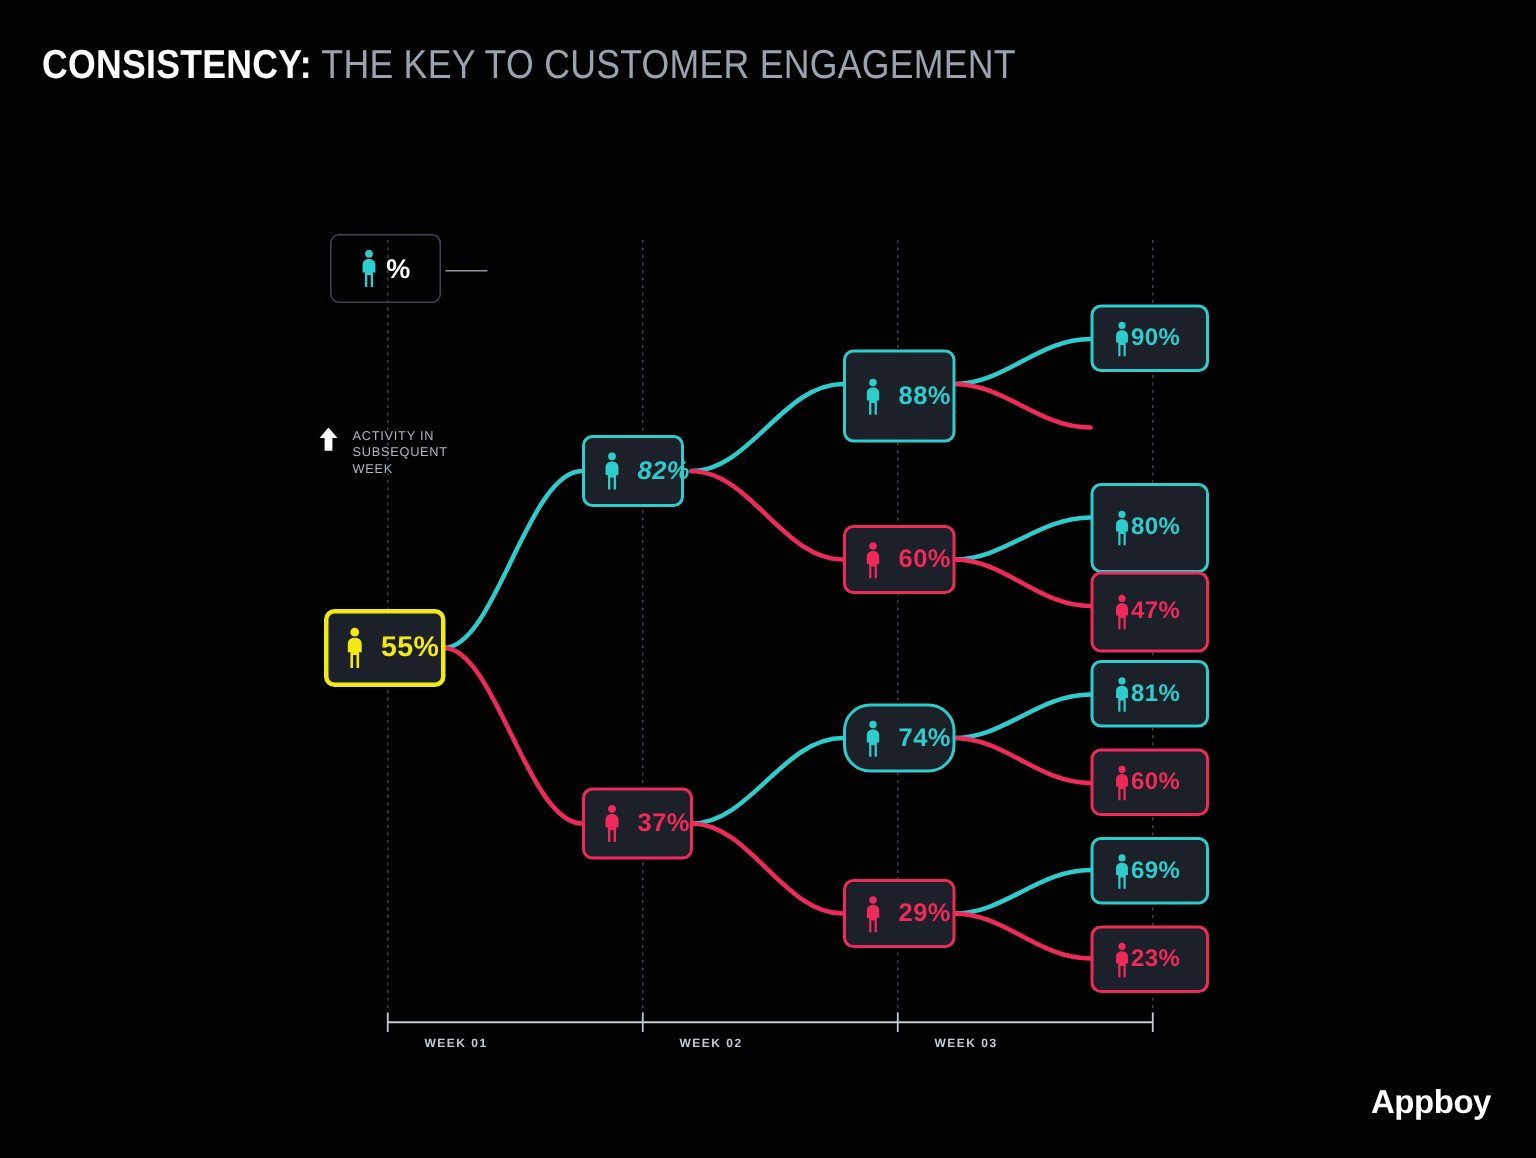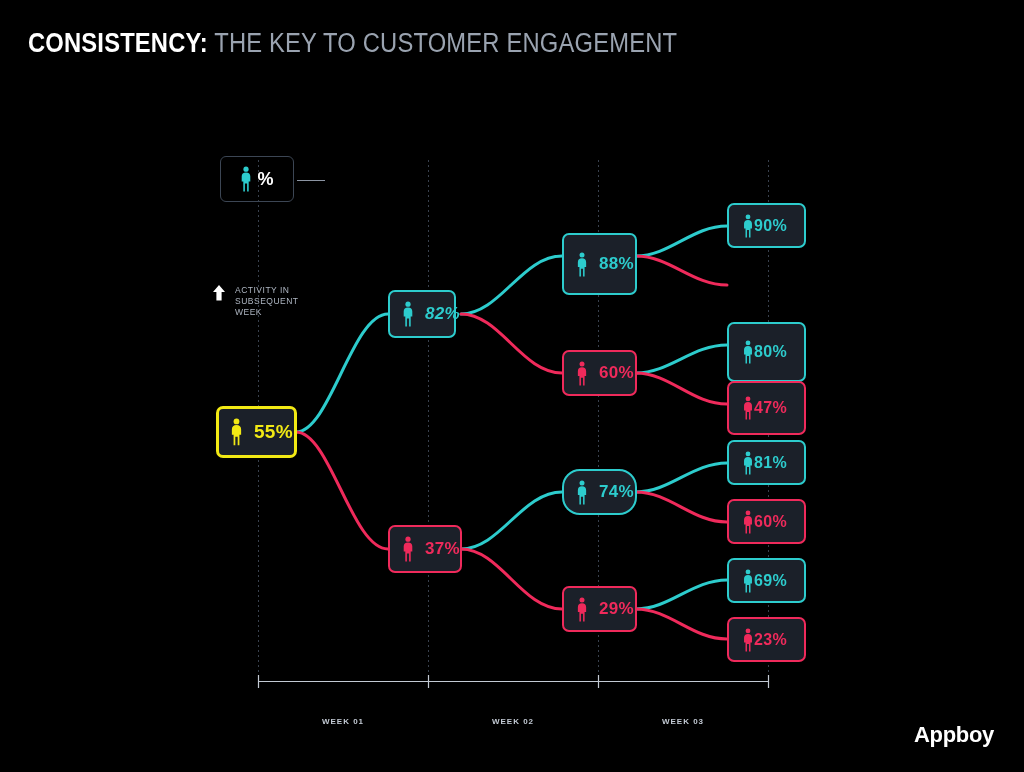--- a/index.html
+++ b/index.html
@@ -140,23 +140,22 @@
   }
   .node.lvl3 .val { font-size: 16px; }
 
   
   .week-label {
     position: absolute;
     color: #c3cad4;
     font-size: 8px;
     letter-spacing: 1px;
     font-weight: bold;
-    text-align: center;
+    text-align: left;
     width: 120px;
-    margin-top: 26px;
   }
 
   
   #logo {
     position: absolute;
     right: 30px;
     bottom: 24px;
     color: #ffffff;
     font-size: 22px;
     font-weight: bold;

